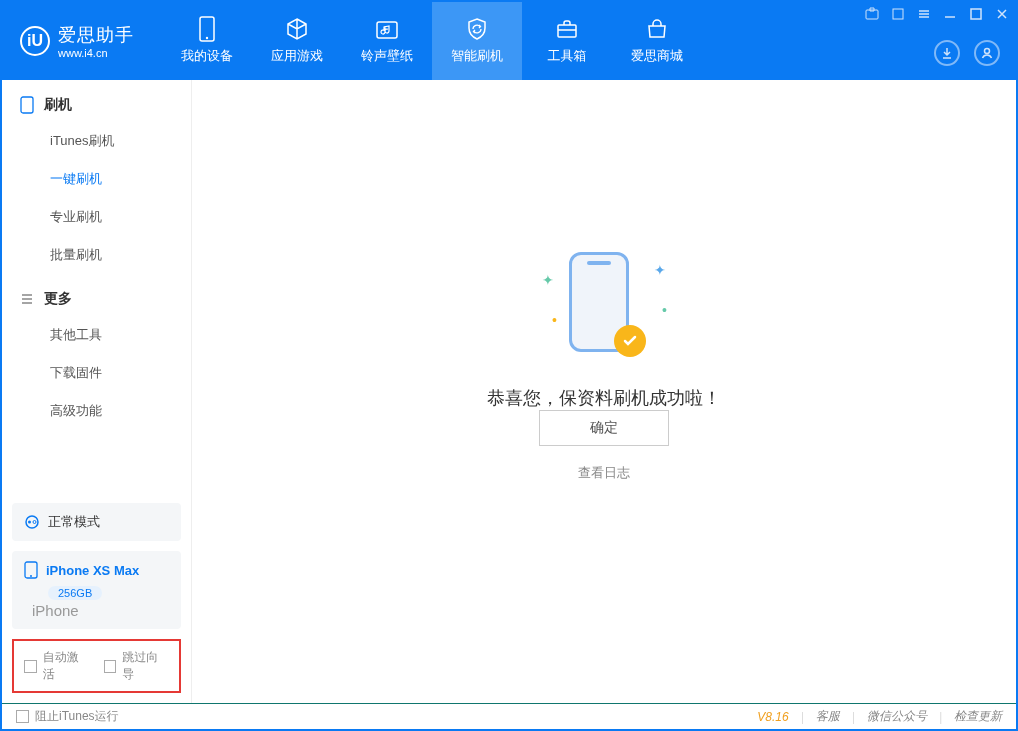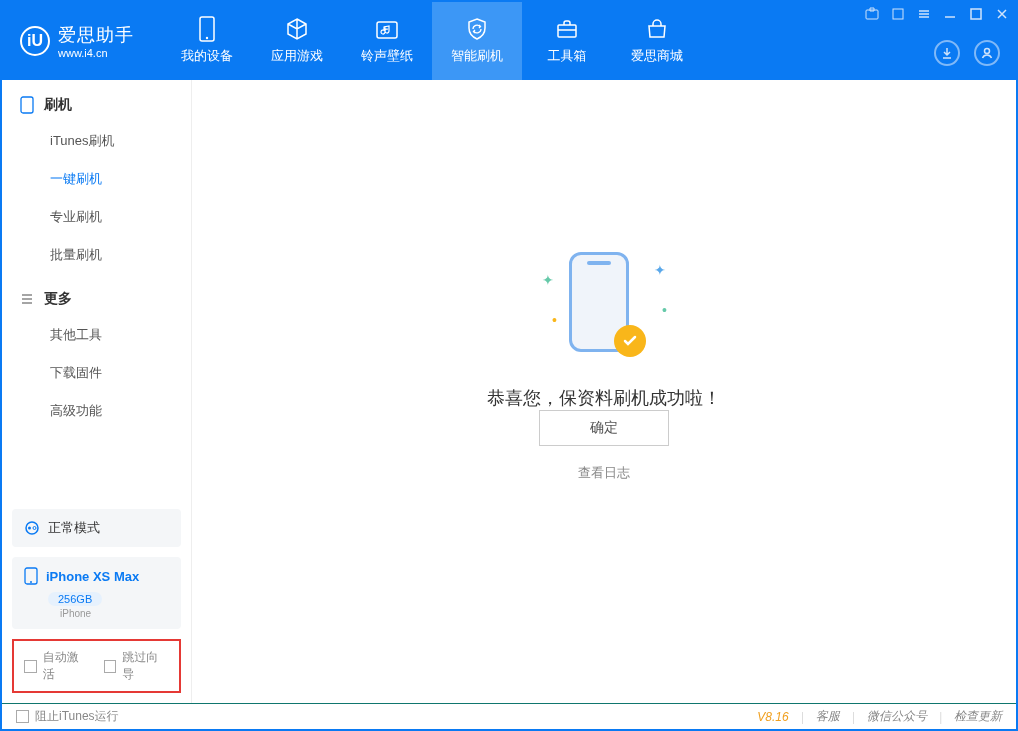--- a/index.html
+++ b/index.html
@@ -26,21 +26,21 @@
 .sidebar { width: 190px; border-right: 1px solid #eee; display: flex; flex-direction: column; }
 .side-section-header { display: flex; align-items: center; gap: 10px; padding: 16px 18px 8px; font-size: 14px; font-weight: bold; color: #333; }
 .side-item { padding: 10px 0 10px 48px; font-size: 13px; color: #555; cursor: pointer; }
 .side-item.active { color: #0a7af3; }
 
 .side-bottom { margin-top: auto; padding: 10px; }
 .mode-card { background: #f4f6f8; border-radius: 4px; padding: 10px 12px; display: flex; align-items: center; gap: 8px; margin-bottom: 10px; font-size: 13px; color: #333; }
 .device-card { background: #f4f6f8; border-radius: 4px; padding: 10px 12px; }
 .device-card .dev-row { display: flex; align-items: center; gap: 8px; font-size: 13px; color: #0a7af3; font-weight: bold; }
 .storage-badge { display: inline-block; background: #e6f1fd; color: #0a7af3; border-radius: 10px; padding: 1px 10px; font-size: 11px; margin: 7px 0 2px 24px; }
-.dev-type { font-size: 10px; color: #999; margin-left: 36px; }
+.dev-type { font-size: 15px; color: #999; margin-left: 8px; }
 
 .flag-box { border: 2px solid #e53935; padding: 8px 10px; display: flex; gap: 14px; margin-top: 10px; }
 .chk { display: flex; align-items: center; gap: 6px; font-size: 12px; color: #888; cursor: pointer; }
 .box { width: 13px; height: 13px; border: 1px solid #aaa; }
 
 .main { flex: 1; display: flex; flex-direction: column; align-items: center; justify-content: center; padding-bottom: 60px; }
 .illus { position: relative; width: 140px; height: 120px; }
 .phone { position: absolute; left: 35px; top: 10px; width: 60px; height: 100px; border: 3px solid #7fb3ef; border-radius: 12px; background: #f0f4fa; }
 .phone::before { content: ""; position: absolute; top: 6px; left: 50%; transform: translateX(-50%); width: 24px; height: 4px; background: #7fb3ef; border-radius: 2px; }
 .check-badge { position: absolute; right: 28px; bottom: 5px; width: 32px; height: 32px; background: #f9b61a; border-radius: 50%; display: flex; align-items: center; justify-content: center; }

